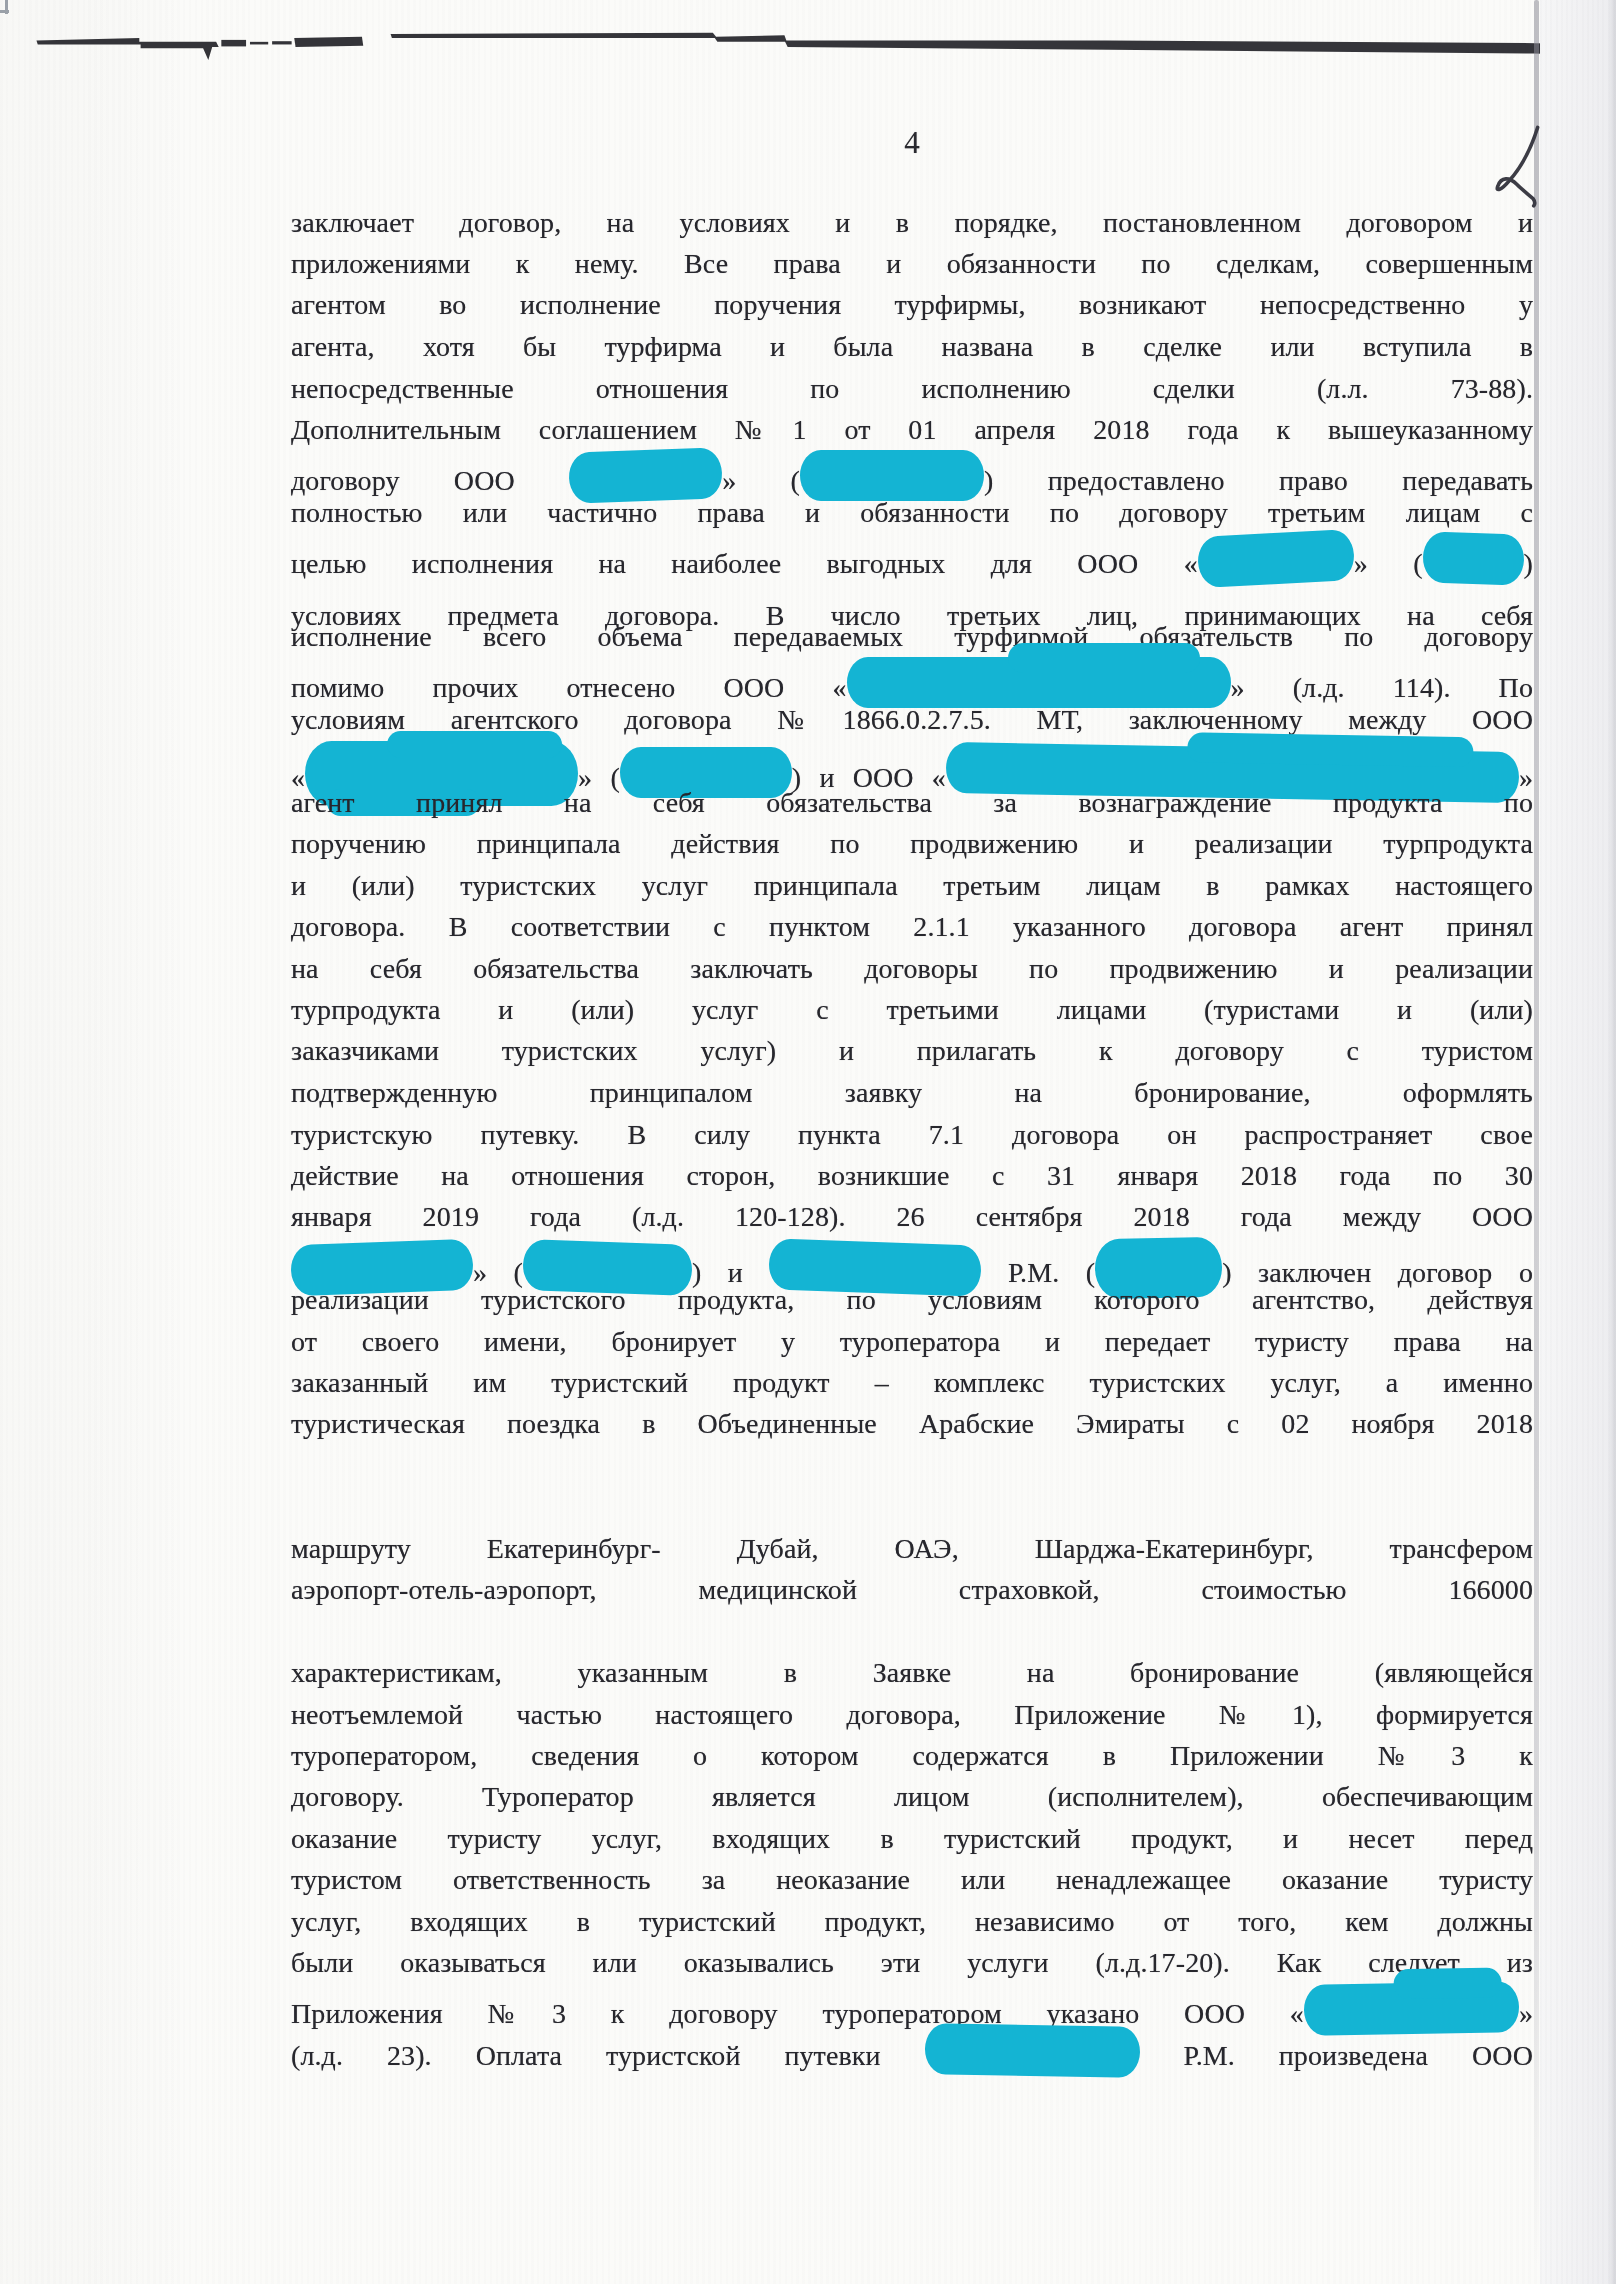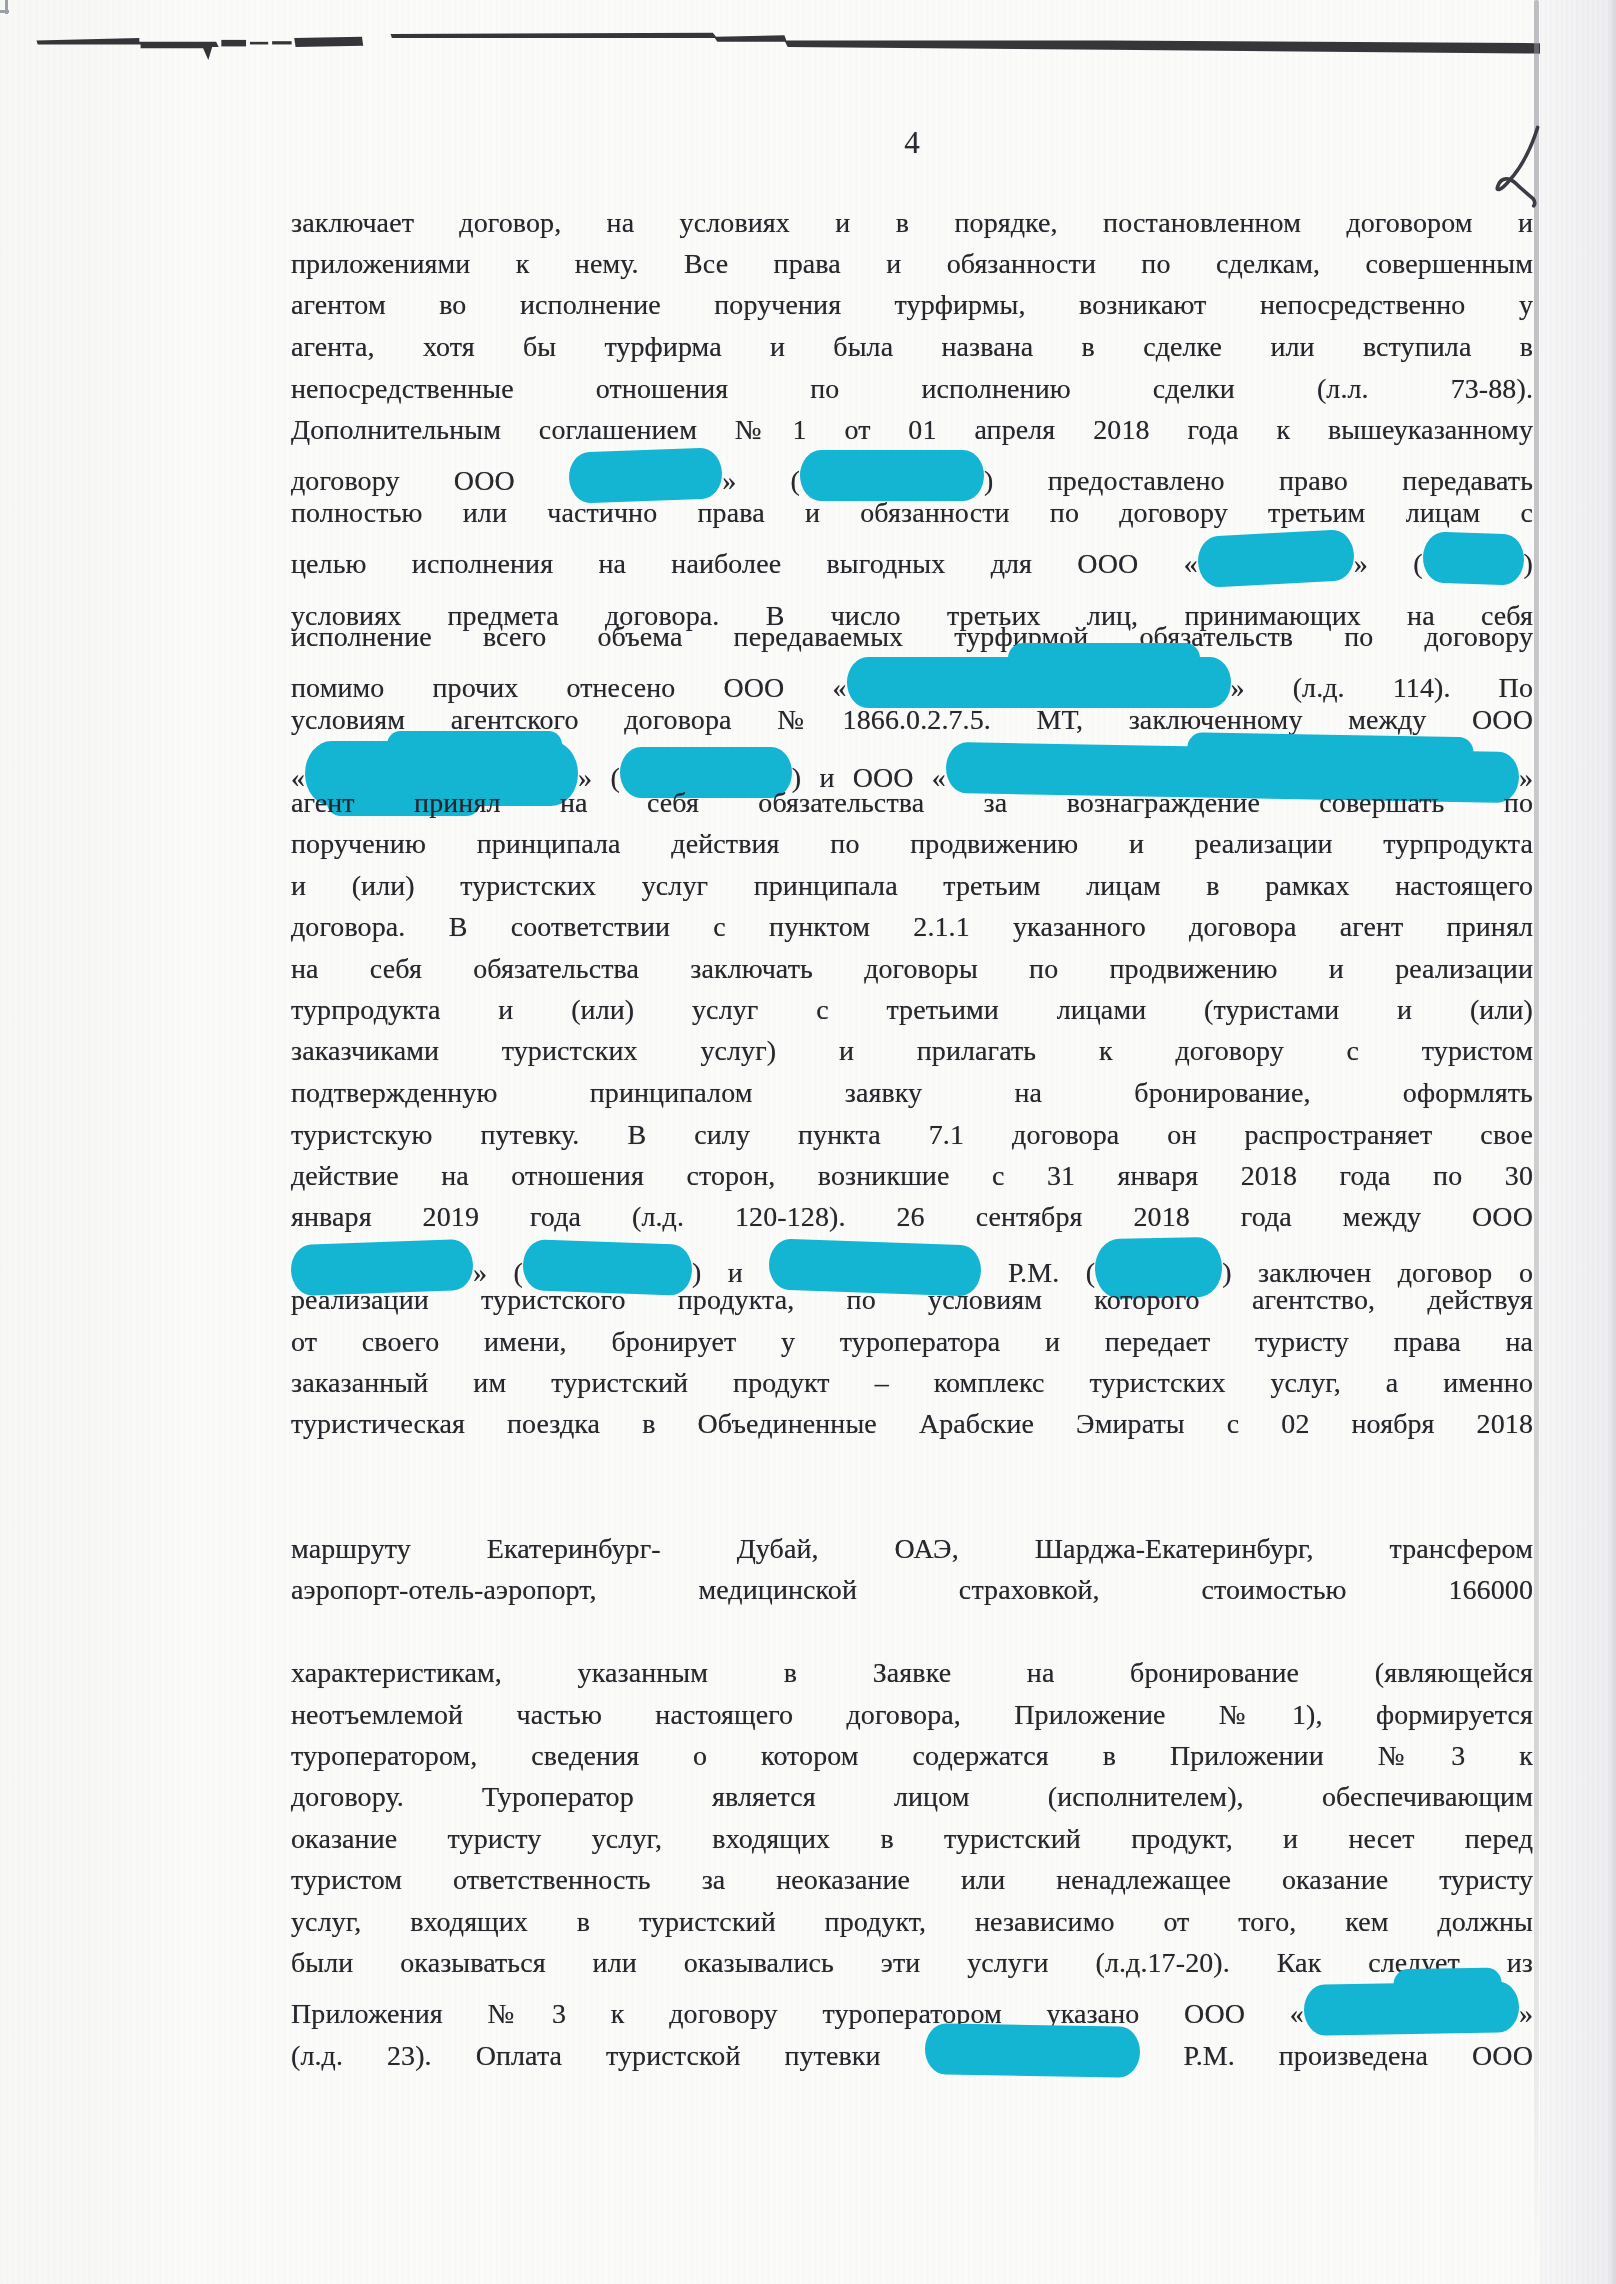--- a/index.html
+++ b/index.html
@@ -108,21 +108,21 @@
       <div class="line" style="top: 368px;">непосредственные отношения по исполнению сделки (л.л. 73-88).</div>
       <div class="line" style="top: 409px;">Дополнительным соглашением №1 от 01 апреля 2018 года к вышеуказанному</div>
       <div class="line" style="top: 450px;">договору ООО <span class="blob" style="width: 153px; transform: rotate(-2deg);"></span>» (<span class="blob" style="width: 184px;"></span>) предоставлено право передавать</div>
       <div class="line" style="top: 492px;">полностью или частично права и обязанности по договору третьим лицам с</div>
       <div class="line" style="top: 533px;">целью исполнения на наиболее выгодных для ООО «<span class="blob" style="width: 156px; transform: rotate(-3deg);"></span>» (<span class="blob" style="width: 101px; transform: rotate(2deg);"></span>)</div>
       <div class="line" style="top: 595px;">условиях предмета договора. В число третьих лиц, принимающих на себя</div>
       <div class="line" style="top: 616px;">исполнение всего объема передаваемых турфирмой обязательств по договору</div>
       <div class="line" style="top: 657px;">помимо прочих отнесено ООО «<span class="blob bump" style="width: 384px;"></span>» (л.д. 114). По</div>
       <div class="line" style="top: 699px;">условиям агентского договора №1866.0.2.7.5. МТ, заключенному между ООО</div>
       <div class="line" style="top: 741px;">«<span class="blob lumpy tall" style="width: 273px;"></span>» (<span class="blob" style="width: 172px;"></span>) и ООО «<span class="blob bump" style="width: 573px; transform: rotate(1deg);"></span>»</div>
-      <div class="line" style="top: 782px;">агент принял на себя обязательства за вознаграждение совершать по</div>
+      <div class="line" style="top: 782px;">агент принял на себя обязательства за вознаграждение продукта по</div>
       <div class="line" style="top: 823px;">поручению принципала действия по продвижению и реализации турпродукта</div>
       <div class="line" style="top: 865px;">и (или) туристских услуг принципала третьим лицам в рамках настоящего</div>
       <div class="line" style="top: 906px;">договора. В соответствии с пунктом 2.1.1 указанного договора агент принял</div>
       <div class="line" style="top: 948px;">на себя обязательства заключать договоры по продвижению и реализации</div>
       <div class="line" style="top: 989px;">турпродукта и (или) услуг с третьими лицами (туристами и (или)</div>
       <div class="line" style="top: 1030px;">заказчиками туристских услуг) и прилагать к договору с туристом</div>
       <div class="line" style="top: 1072px;">подтвержденную принципалом заявку на бронирование, оформлять</div>
       <div class="line" style="top: 1114px;">туристскую путевку. В силу пункта 7.1 договора он распространяет свое</div>
       <div class="line" style="top: 1155px;">действие на отношения сторон, возникшие с 31 января 2018 года по 30</div>
       <div class="line" style="top: 1196px;">января 2019 года (л.д. 120-128). 26 сентября 2018 года между ООО</div>

